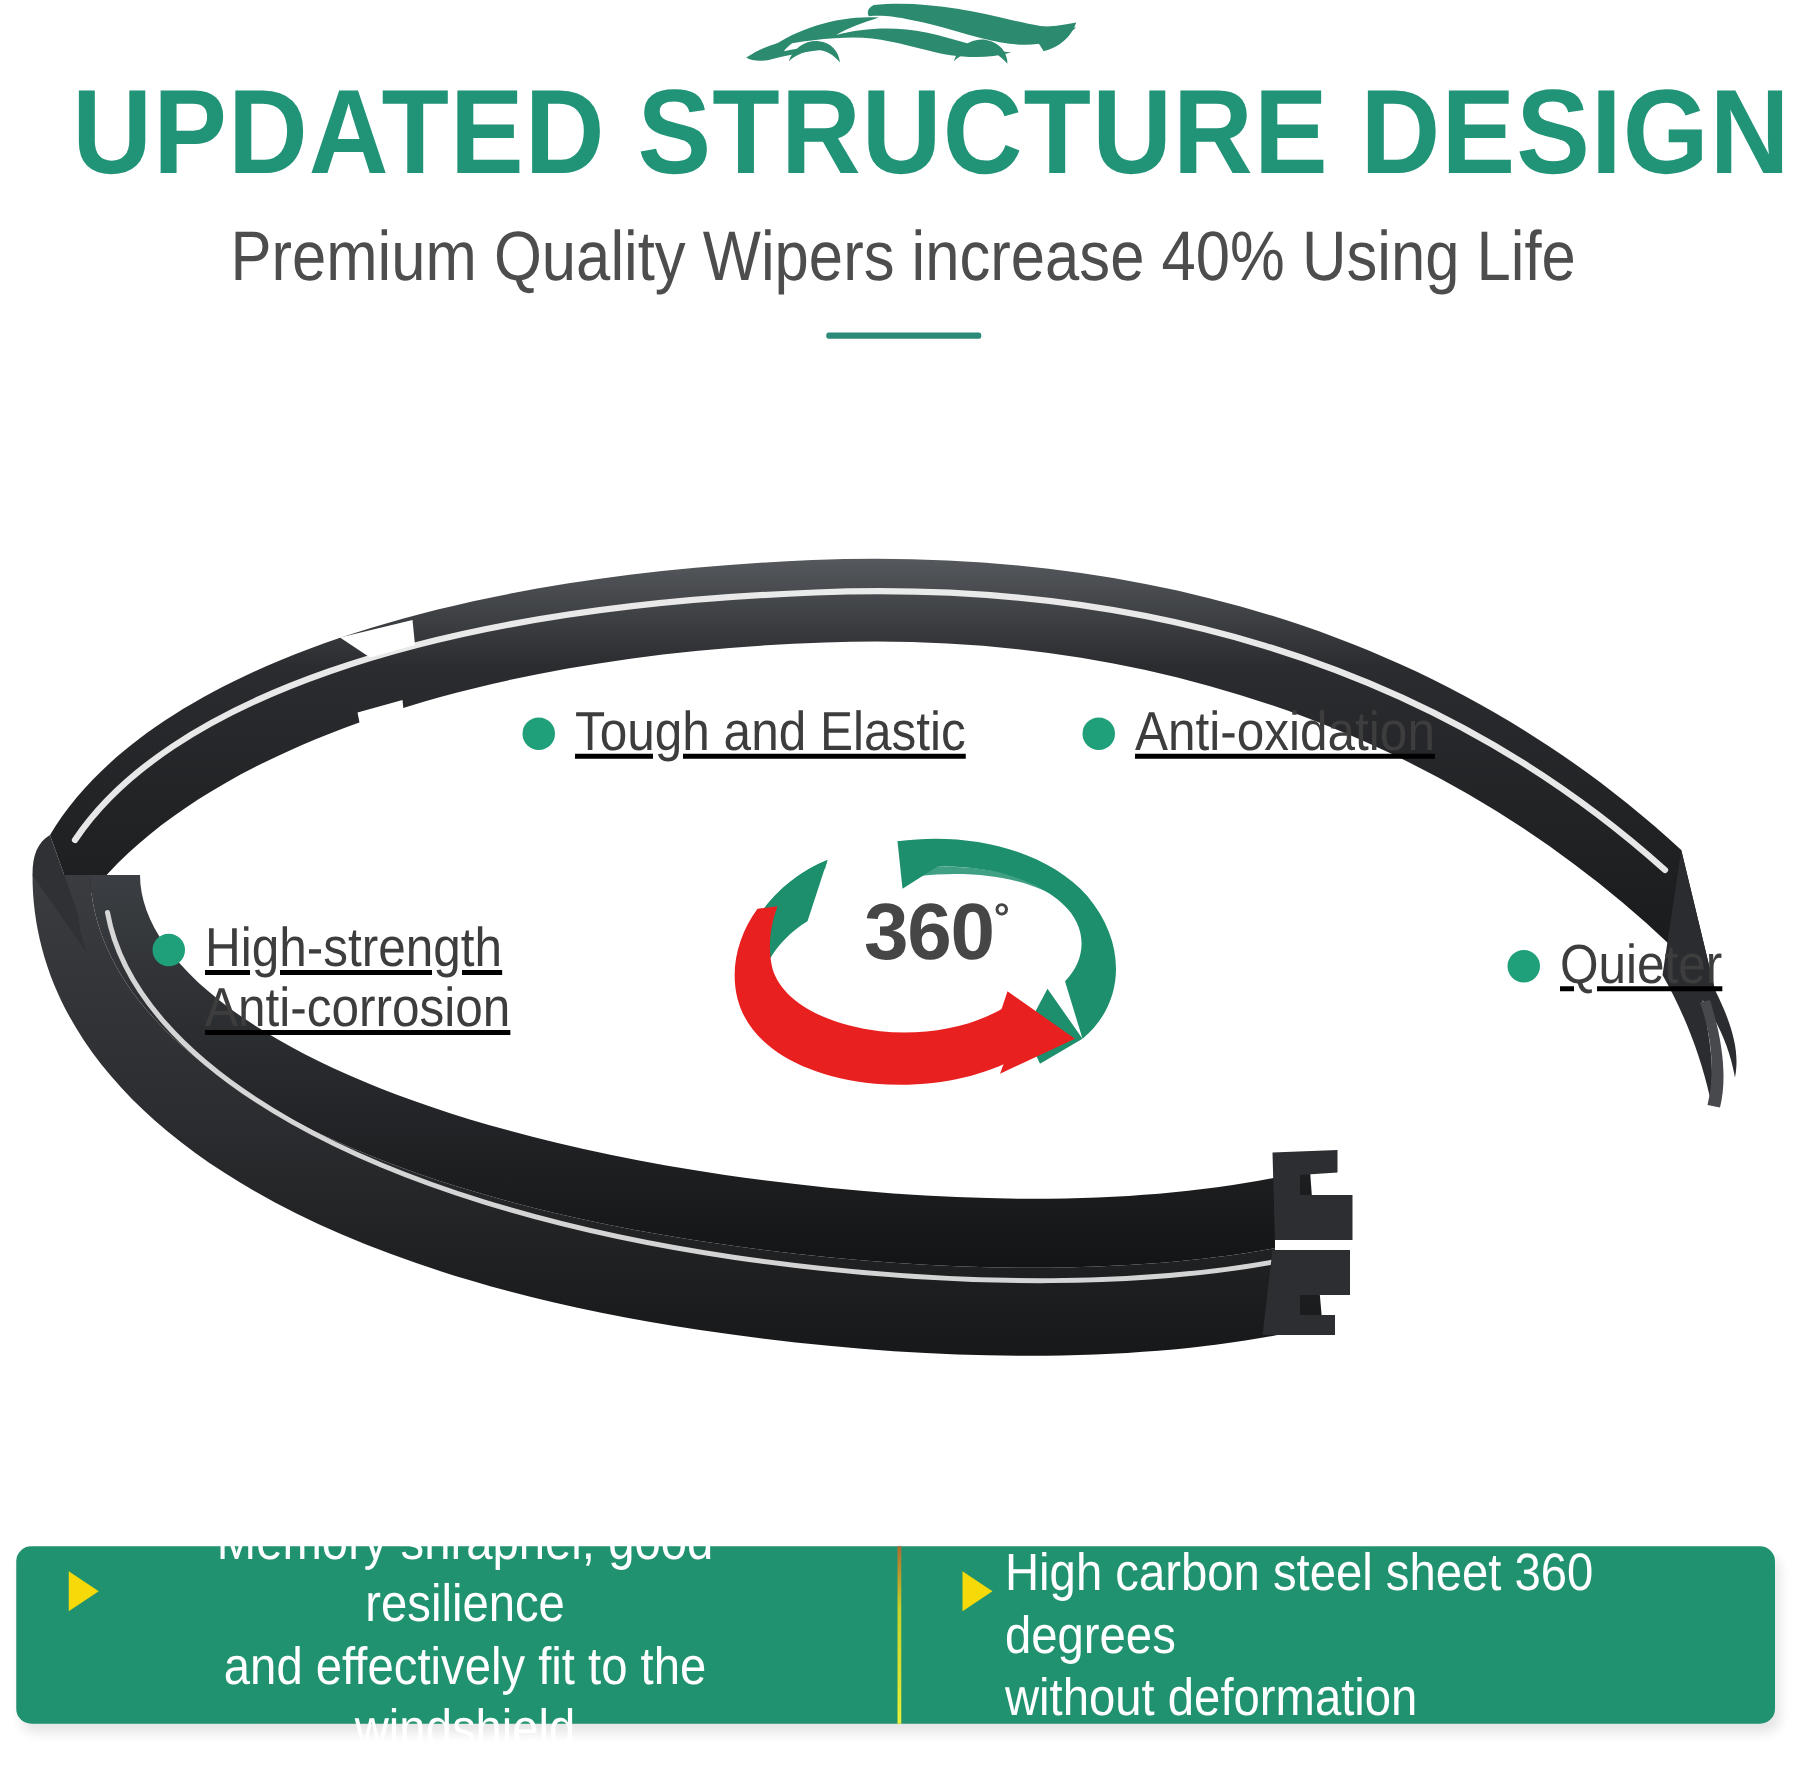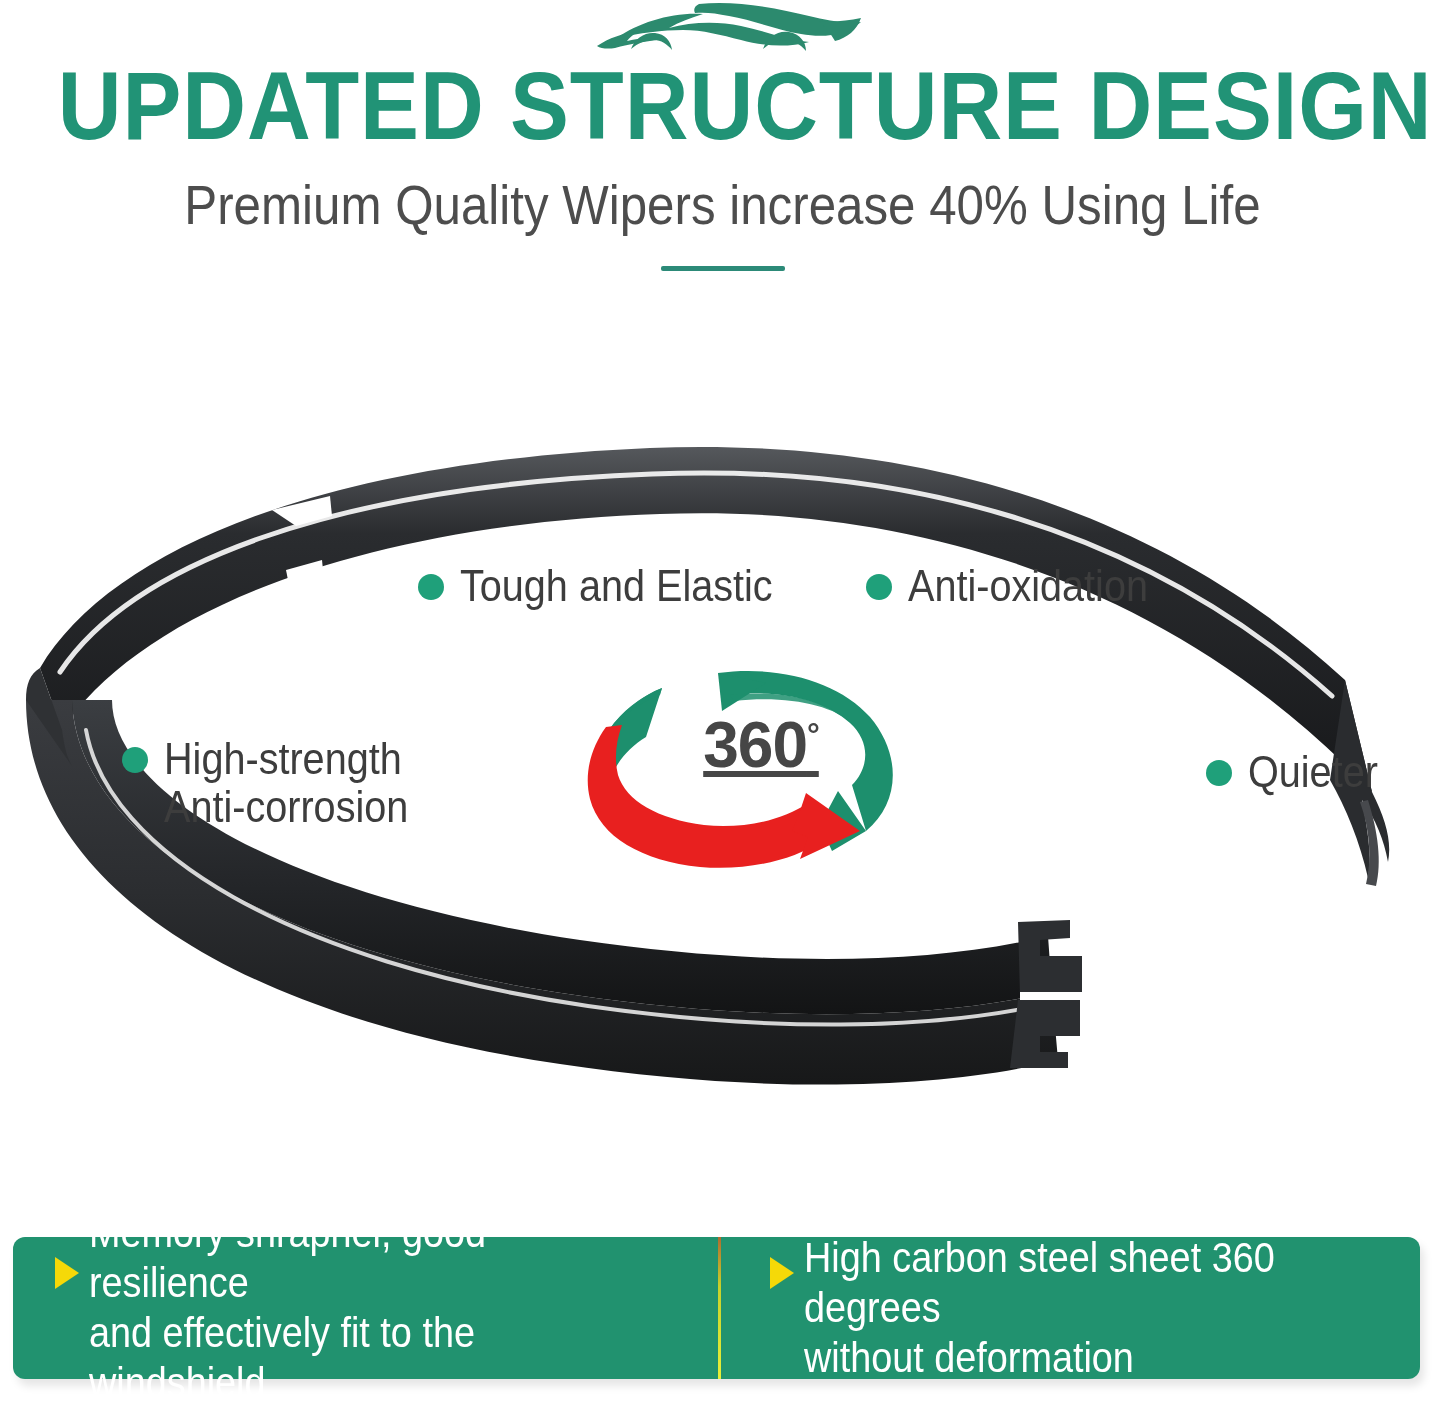--- a/index.html
+++ b/index.html
@@ -83,20 +83,21 @@
     width: 1445px;
     height: 720px;
   }
 
   
   .feature {
     position: absolute;
     display: flex;
     align-items: flex-start;
     gap: 16px;
+    text-decoration: underline;
   }
   .feature .dot {
     flex: 0 0 auto;
     width: 26px;
     height: 26px;
     border-radius: 50%;
     background: #1fa07a;
     margin-top: 12px;
   }
   .feature .ftext {
@@ -118,31 +119,30 @@
   #badge-360 {
     position: absolute;
     left: 570px;
     top: 655px;
     width: 350px;
     height: 215px;
   }
   #badge-360 svg { display: block; width: 350px; height: 215px; }
   #badge-360-text {
     position: absolute;
-    left: 16px;
+    left: 4px;
     top: 58px;
     width: 350px;
     text-align: center;
     color: #464646;
     font-family: "Liberation Sans", sans-serif;
     font-weight: 700;
     font-size: 64px;
     line-height: 64px;
     letter-spacing: -1px;
-    text-decoration: underline;
   }
   #badge-360-text .deg {
     font-size: 32px;
     vertical-align: super;
     line-height: 1;
   }
 
   
   #bottom-banner {
     position: absolute;
@@ -154,21 +154,21 @@
     border-radius: 12px;
     box-shadow: 4px 7px 9px rgba(0,0,0,0.10);
     display: flex;
   }
   .banner-col {
     position: relative;
     display: flex;
     align-items: center;
     box-sizing: border-box;
   }
-  #banner-col-0 { width: 705px; padding-left: 42px; }
+  #banner-col-0 { width: 705px; padding-left: 42px; text-align: center; }
   #banner-col-1 { width: 702px; padding-left: 52px; }
   #banner-divider {
     position: absolute;
     left: 718px;
     top: 1237px;
     width: 3px;
     height: 142px;
     background: linear-gradient(to bottom, #b06a30 0%, #c8d12a 35%, #e8f03a 100%);
   }
   .banner-arrow {

